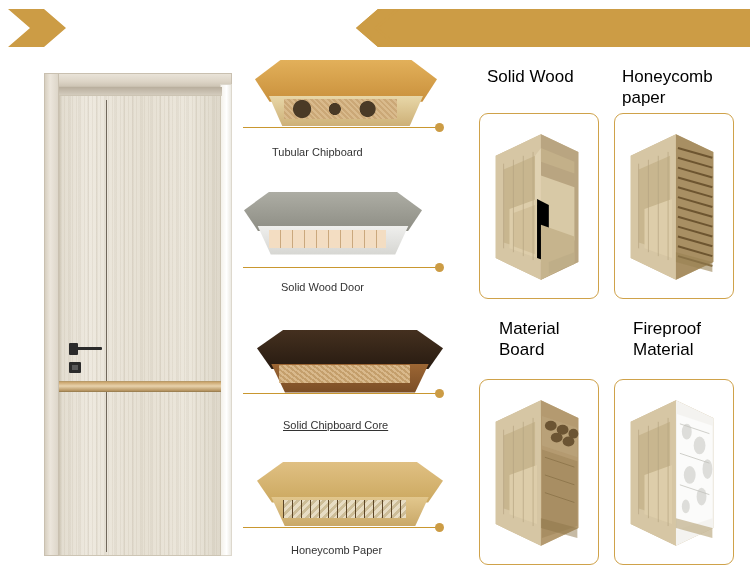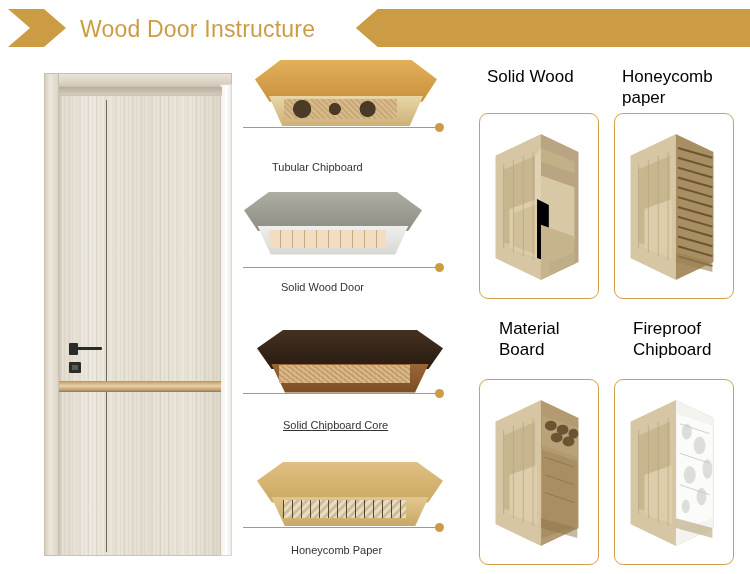--- a/index.html
+++ b/index.html
@@ -85,21 +85,20 @@
   .xsec{position:absolute;left:0;top:0;width:100%;height:100%;}
 </style>
 </head>
 <body>
 
 <div class="header">
   <div class="hdr-arrow-left"></div>
   <div class="hdr-bar-right"></div>
   <div class="hdr-chev c1"></div>
   <div class="hdr-chev c2"></div>
-  <div class="hdr-title">Wood Door Instructure</div>
 </div>
 
 <div class="door-wrap">
   <div class="door-frame-top"></div>
   <div class="door-frame-left"></div>
   <div class="door-jamb-r"></div>
   <div class="door-head"></div>
   <div class="door-slab"></div>
   <div class="door-groove"></div>
   <div class="door-strip"></div>
@@ -117,21 +116,21 @@
     <div class="core" style="top:54%;height:28%;left:16%;width:62%;
          background:
            radial-gradient(circle at 16% 50%, #4a3a26 0 9%, rgba(0,0,0,0) 10%),
            radial-gradient(circle at 45% 50%, #4a3a26 0 9%, rgba(0,0,0,0) 10%),
            radial-gradient(circle at 74% 50%, #4a3a26 0 9%, rgba(0,0,0,0) 10%),
            repeating-linear-gradient(45deg,#cba877 0 2px,#d9ba8c 2px 4px);"></div>
   </div>
 </div>
 <div class="conn" style="left:243px;top:127px;width:196px;"></div>
 <div class="conn-dot" style="left:435px;top:123px;"></div>
-<div class="sample-cap" style="left:272px;top:146px;margin-top:15px;">Tubular Chipboard</div>
+<div class="sample-cap" style="left:272px;top:146px;">Tubular Chipboard</div>
 
 <div class="sample" style="left:244px;top:192px;width:178px;height:68px;">
   <div class="slab">
     <div class="top" style="background:linear-gradient(180deg,#adadA4,#8d8d84);"></div>
     <div class="front" style="background:linear-gradient(180deg,#efefed,#d6d6d2);"></div>
     <div class="core" style="top:56%;height:26%;left:14%;width:66%;
          background:repeating-linear-gradient(90deg,
            #f3ddc2 0 11px,#caa87d 11px 12px);"></div>
   </div>
 </div>
@@ -253,21 +252,21 @@
         <line x1="34" y1="46" x2="34" y2="140"></line>
         <line x1="44" y1="42" x2="44" y2="144"></line>
         <line x1="54" y1="38" x2="54" y2="148"></line>
       </g>
       <polygon points="62,150 99,160 99,150 62,140" fill="#8e7649" opacity=".5"></polygon>
     </svg>
   </div>
 </div>
 
 <div class="rcell">
-  <div class="rlabel" style="left:633px;top:318px;width:110px;">Fireproof Chipboard</div>
+  <div class="rlabel" style="left:633px;top:318px;width:110px;">Fireproof Material</div>
   <div class="rbox" style="left:614px;top:379px;width:120px;height:186px;">
     <svg class="xsec" viewBox="0 0 120 186">
       <polygon points="16,42 62,20 100,38 100,150 62,168 16,146" fill="#cdbb96"></polygon>
       <polygon points="16,42 62,20 62,168 16,146" fill="#d6c6a4"></polygon>
       <polygon points="62,20 100,38 100,150 62,168" fill="#f4f3f0"></polygon>
       <polygon points="24,56 56,42 56,140 24,130" fill="#c8b68f"></polygon>
       <polygon points="63,34 99,46 99,140 63,152" fill="#fbfbfa"></polygon>
       <g fill="#d8d8d4" opacity=".85">
         <ellipse cx="73" cy="52" rx="5" ry="8"></ellipse>
         <ellipse cx="86" cy="66" rx="6" ry="9"></ellipse>

